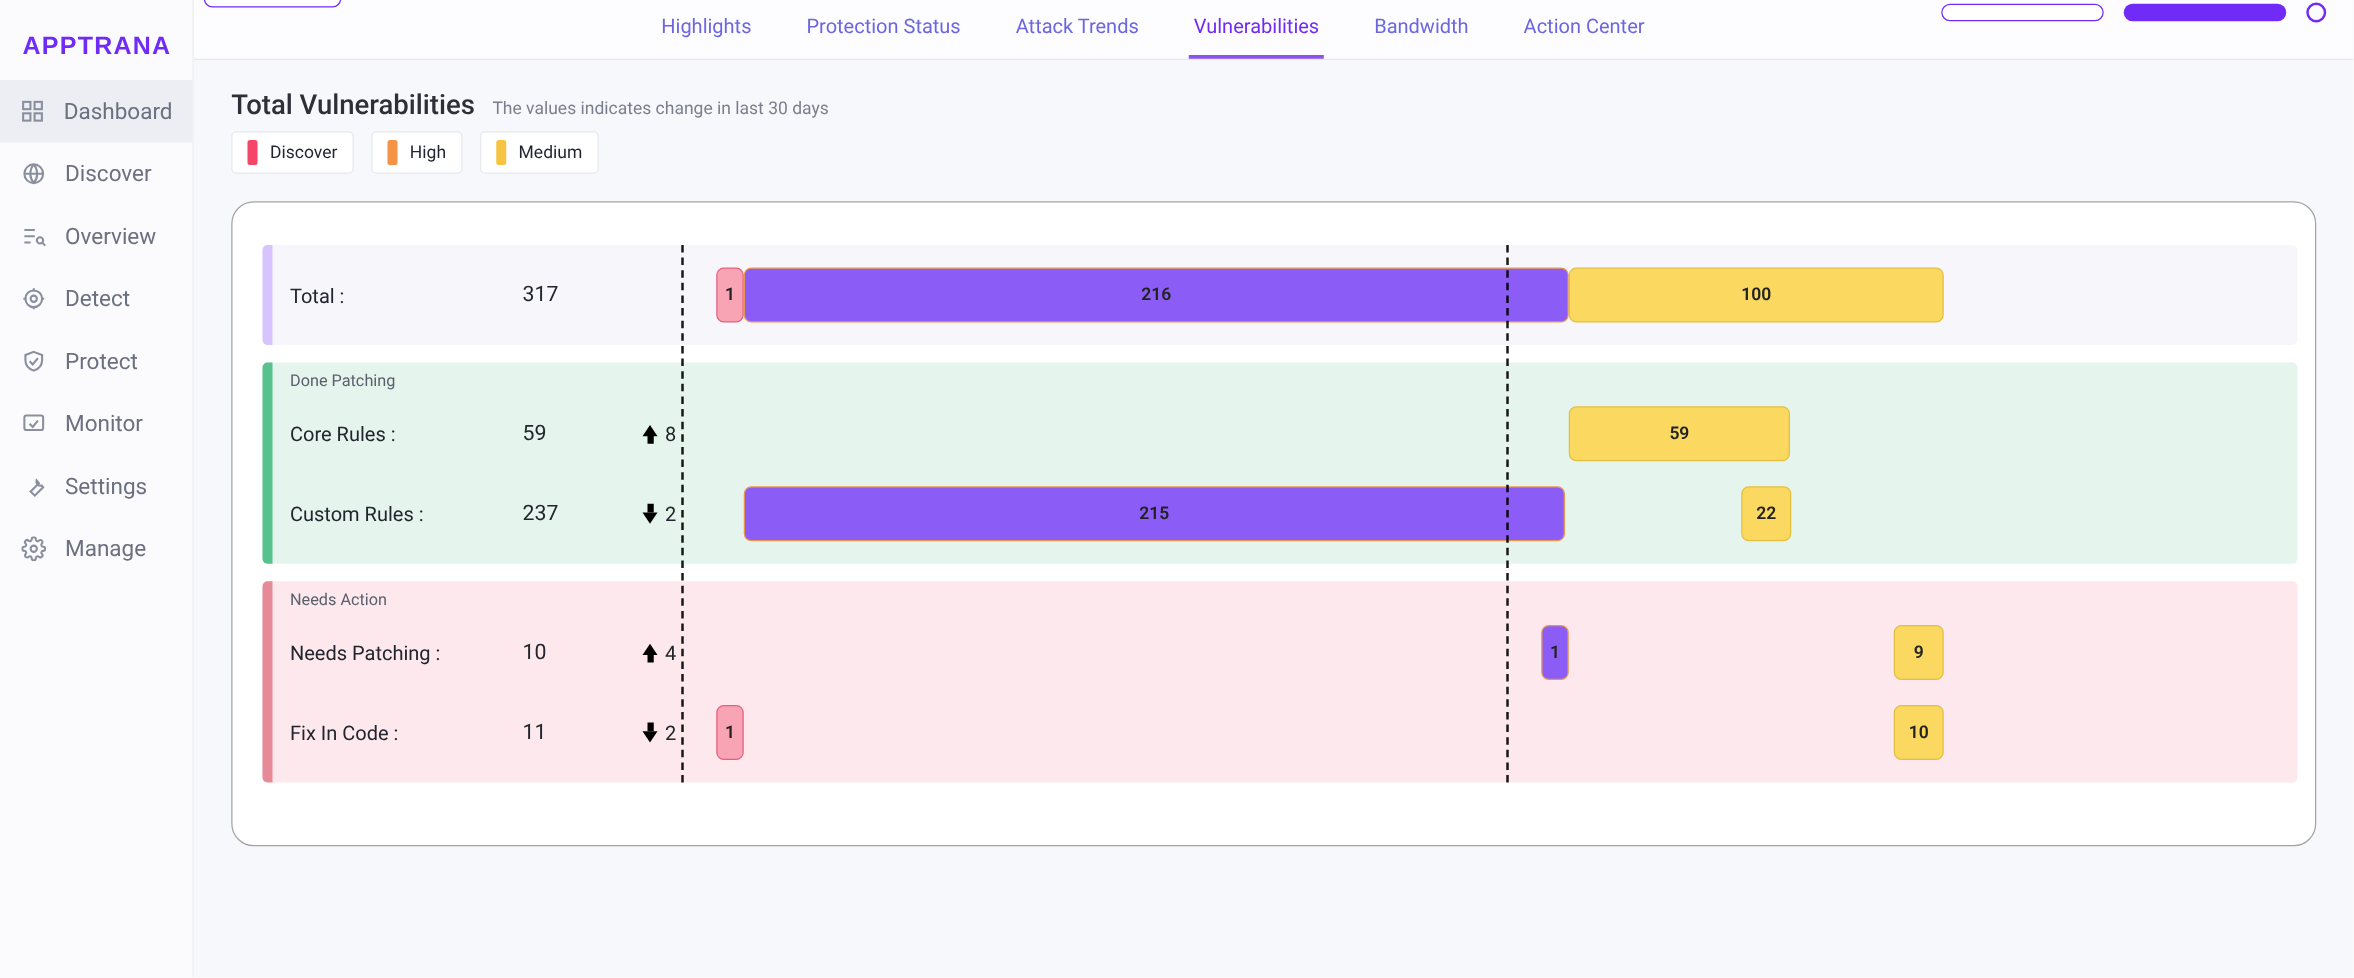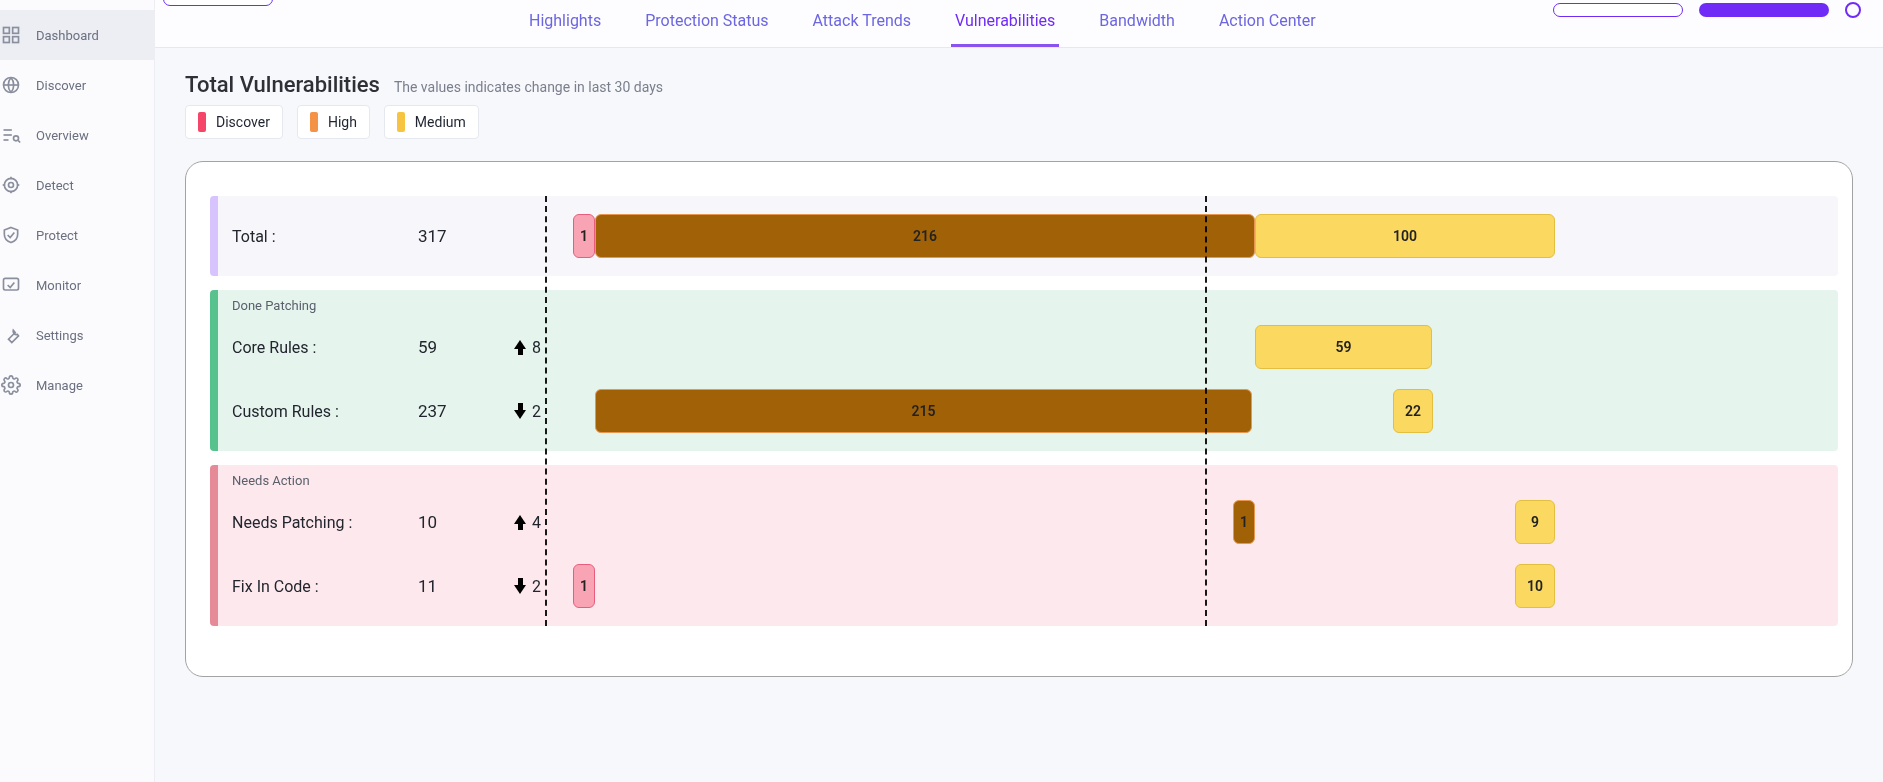--- a/index.html
+++ b/index.html
@@ -26,23 +26,23 @@
     letter-spacing: 1px;
     font-size: 20px;
     font-family: Arial, sans-serif;
     display: flex;
     align-items: center;
   }
   .nav-item {
     display: flex;
     align-items: center;
     gap: 14px;
-    padding: 14px 0;
+    padding: 14px 16px;
     color: #6b7080;
-    font-size: 13px;
+    font-size: 18px;
     cursor: pointer;
   }
   .nav-item.active {
     background: #eceef4;
     color: #6b7080;
   }
   .nav-icon {
     width: 22px; height: 22px;
     display: inline-flex; align-items: center; justify-content: center;
     color: #8a8f9e;
@@ -217,21 +217,21 @@
     height: 44px;
   }
   .bar {
     position: absolute;
     top: 0; bottom: 0;
     border-radius: 6px;
     display: flex; align-items: center; justify-content: center;
     font-size: 14px; font-weight: 600; color: #222;
   }
   .bar.critical { background: #f8a4b5; border: 1px solid #e75e7d; }
-  .bar.high     { background: #a16207; border: 1px solid #e89752; }
+  .bar.high     { background: #8b5cf6; border: 1px solid #e89752; }
   .bar.medium   { background: #fbd85f; border: 1px solid #e3bf3f; }
 
   .arrow-up, .arrow-down {
     width: 0; height: 0;
     border-left: 6px solid transparent;
     border-right: 6px solid transparent;
   }
   .arrow-up { border-bottom: 9px solid #000; }
   .arrow-down { border-top: 9px solid #000; }
   .arrow-stem {
@@ -239,20 +239,21 @@
   }
   .arrow-wrap { display: inline-flex; flex-direction: column; align-items: center; }
   .arrow-wrap.down { flex-direction: column-reverse; }
 </style>
 </head>
 <body>
 
 <div class="app">
 
   <nav class="sidebar">
+    <div class="logo">APPTRANA</div>
 
     <div class="nav-item active">
       <span class="nav-icon">
         <svg viewBox="0 0 24 24" width="20" height="20" fill="none" stroke="currentColor" stroke-width="2">
             <rect x="3" y="3" width="7" height="7"></rect>
             <rect x="14" y="3" width="7" height="7"></rect>
             <rect x="3" y="14" width="7" height="7"></rect>
             <rect x="14" y="14" width="7" height="7"></rect>
           </svg>
       </span>

